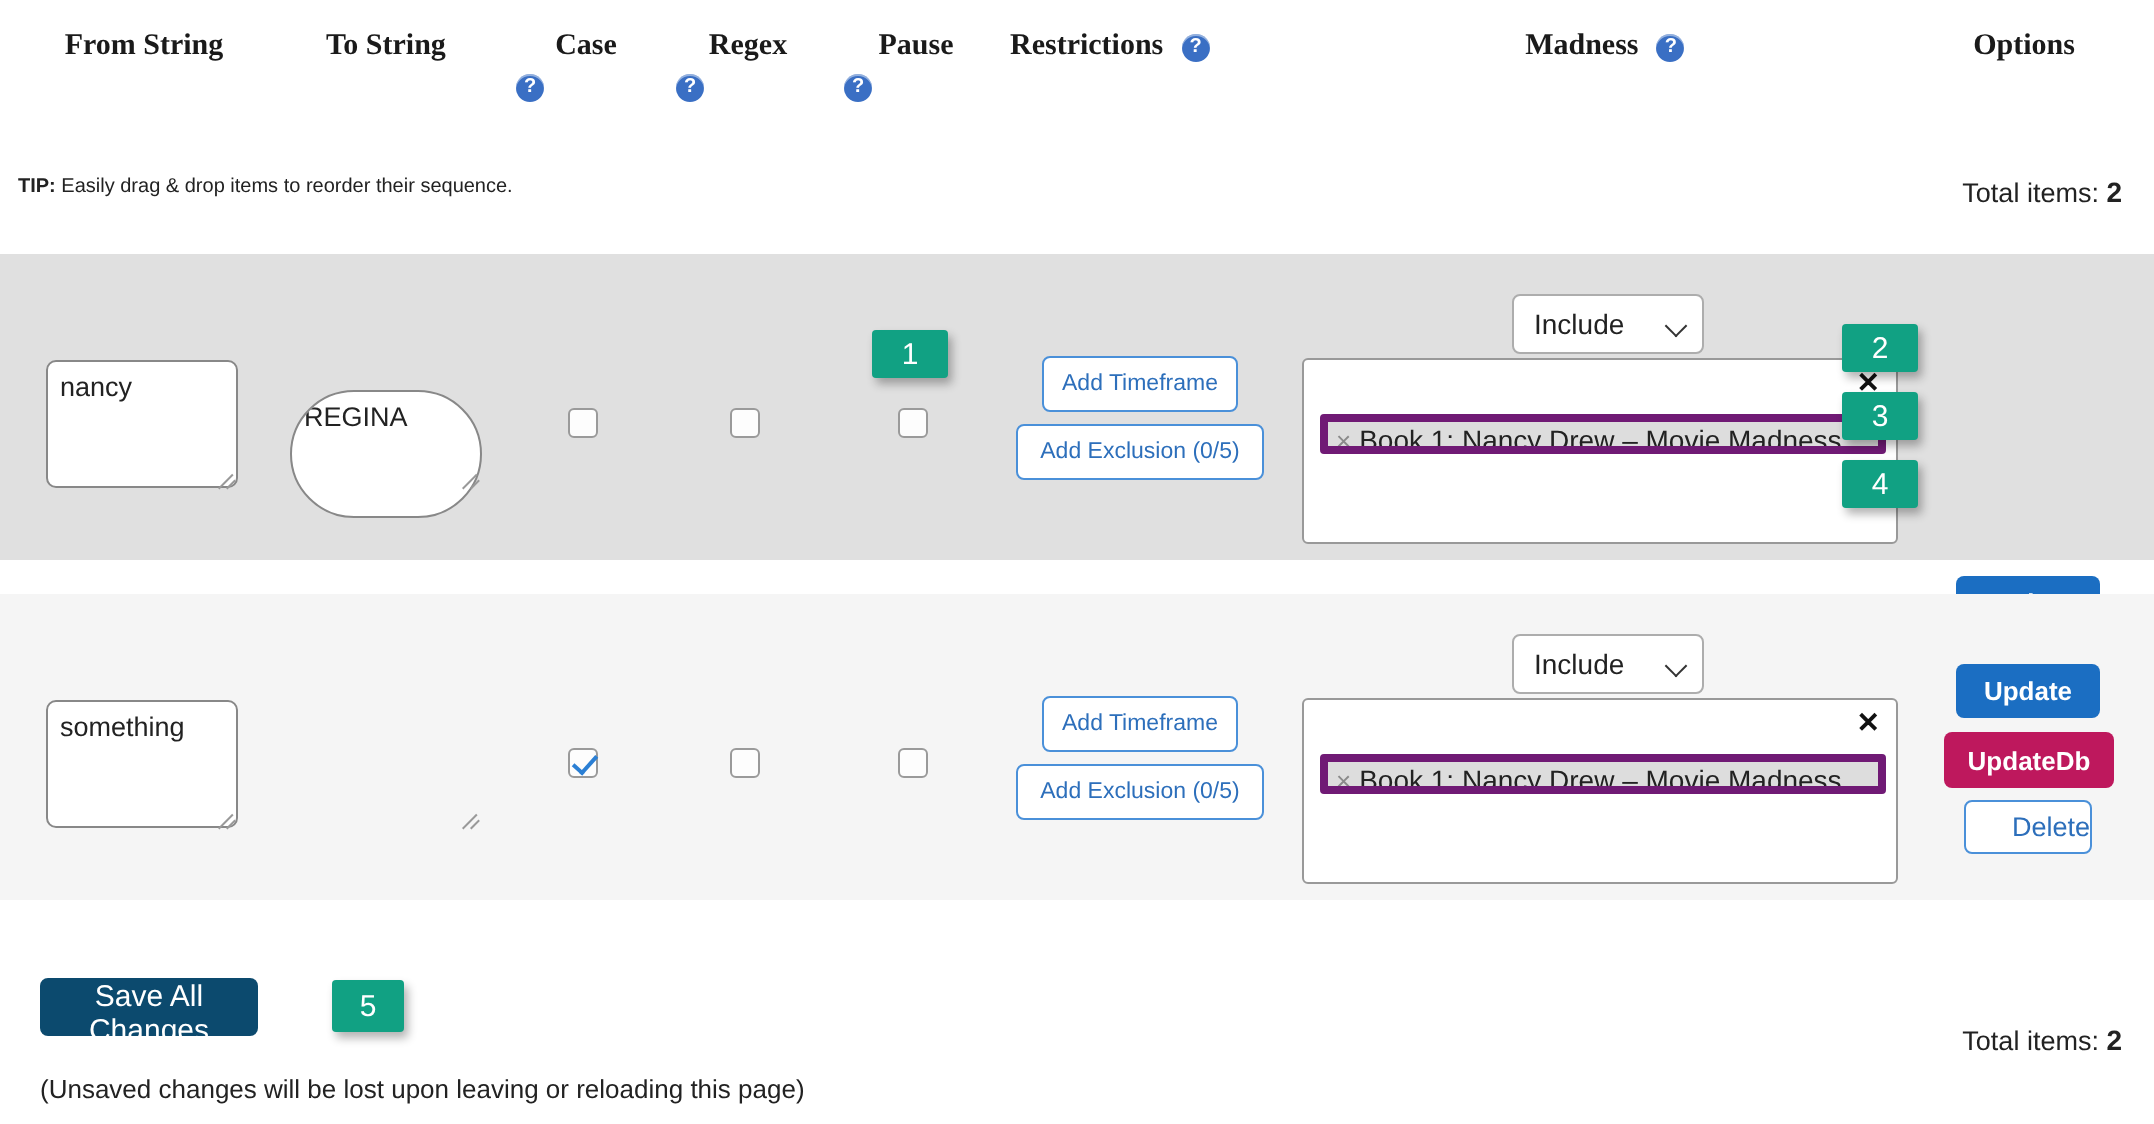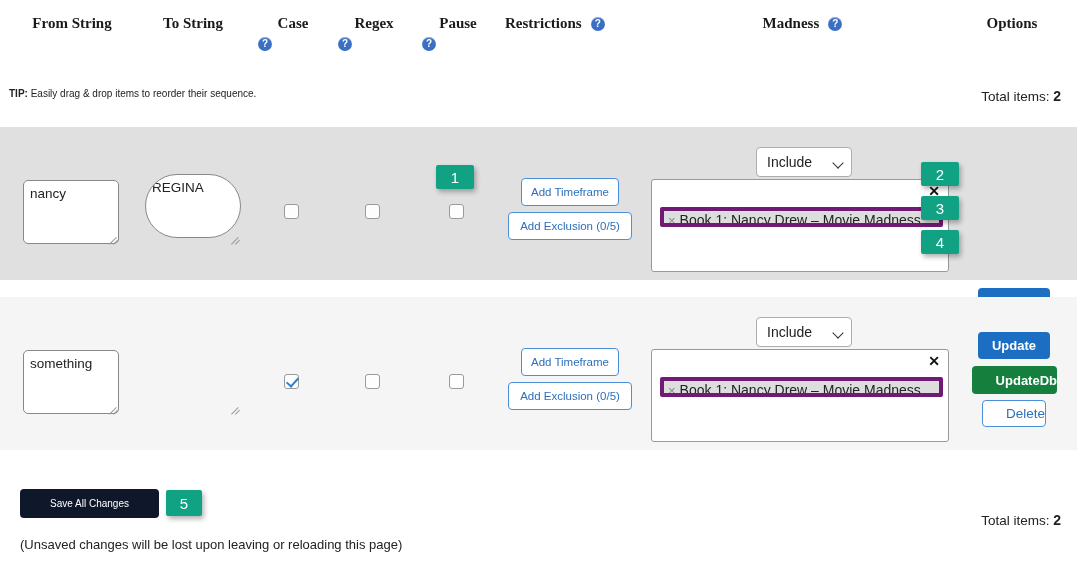--- a/index.html
+++ b/index.html
@@ -224,40 +224,40 @@
     color: #fff;
     font-size: 13px;
     font-weight: bold;
     font-family: "Liberation Sans", sans-serif;
     text-align: center;
     cursor: pointer;
     white-space: nowrap;
     padding: 0;
   }
   .btn-update  { background: #1b6ec2; }
-  .btn-updatedb{ background: #15803d; text-align: right; }
+  .btn-updatedb{ background: #be185d; }
   .btn-delete  {
     background: #fff;
     border: 1px solid #4a90d9;
     color: #2d6fbb;
     font-weight: normal;
     font-size: 13.5px;
     text-align: right;
   }
 
   
   .save-btn {
     position: absolute;
     left: 20px; top: 489px;
-    width: 139px; height: 29px;
-    background: #0f172a;
+    width: 109px; height: 29px;
+    background: #0c4a6e;
     border: none;
     border-radius: 4px;
     color: #fff;
-    font-size: 10px;
+    font-size: 15px;
     font-family: "Liberation Sans", sans-serif;
     cursor: pointer;
   }
   .footnote {
     position: absolute;
     left: 20px; top: 537px;
     font-size: 13px;
     color: #222;
     white-space: nowrap;
   }
@@ -330,21 +330,21 @@
     </div>
     <div class="total">
       <span>Total items: </span><b>2</b>
     </div>
   </div>
 
   <div class="row r1">
     <textarea class="ta" style="left: 23px; top: 53px;">nancy</textarea>
     <div class="resize-grip" style="left:109px;top:108px;"></div>
 
-    <textarea class="ta" style="left: 145px; top: 47px; border-radius: 32px;">REGINA</textarea>
+    <textarea class="ta" style="left: 145px; top: 68px; border-radius: 32px;">REGINA</textarea>
     <div class="resize-grip" style="left:231px;top:108px;"></div>
 
     <div class="cb" style="left:284px;top:77px;"></div>
     <div class="cb" style="left:365px;top:77px;"></div>
     <div class="cb" style="left:449px;top:77px;"></div>
 
     <button class="btn-outline" style="left:521px;top:51px;width:98px;height:28px;">Add Timeframe</button>
     <button class="btn-outline" style="left:508px;top:85px;width:124px;height:28px;">Add Exclusion (0/5)</button>
 
     <div class="sel" style="left:756px;top:20px;">

